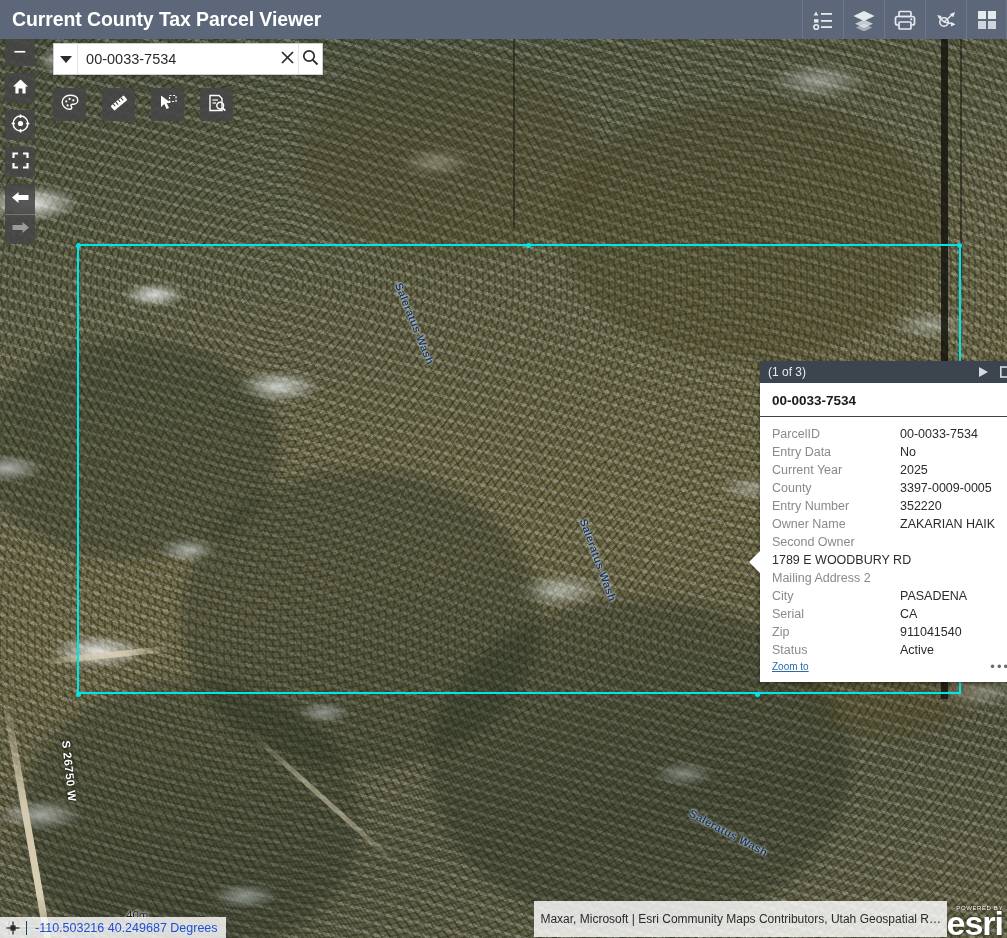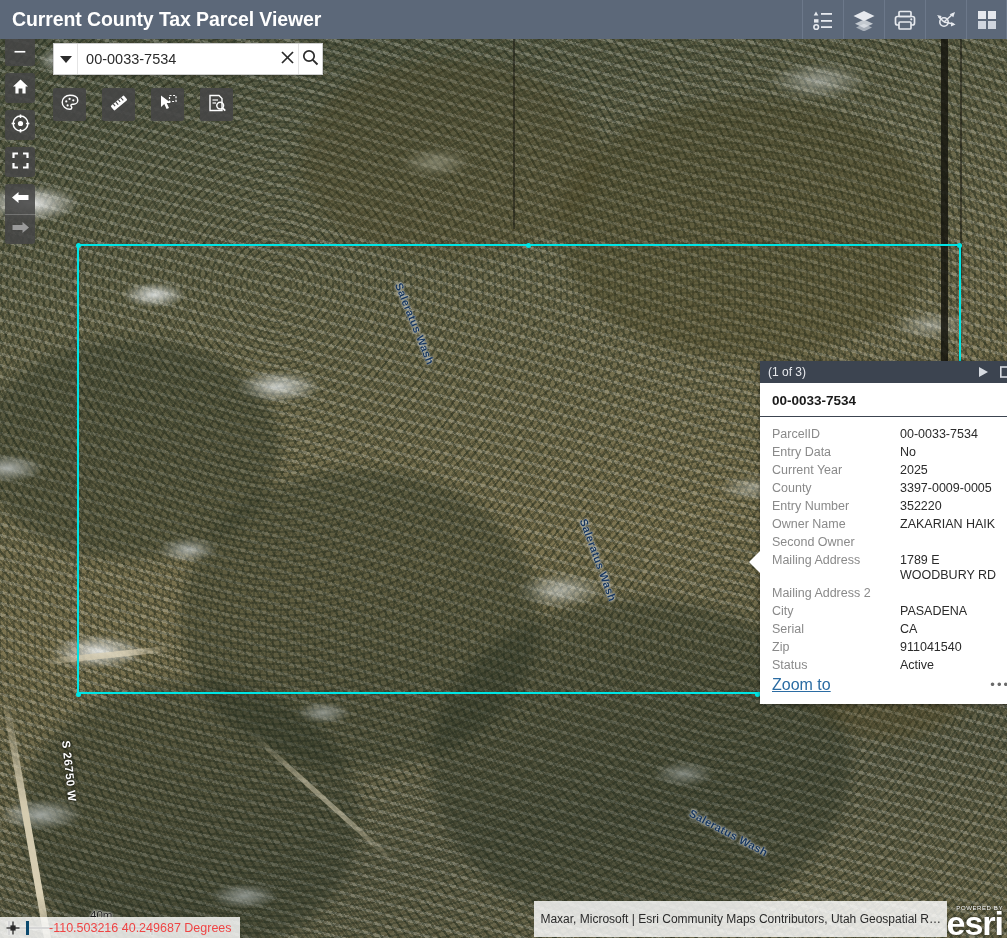--- a/index.html
+++ b/index.html
@@ -265,38 +265,39 @@
     line-height: 15px;
   }
   .field-label { width: 128px; color: #8a8a8a; flex-shrink: 0; }
   .field-value { color: #2b2b2b; flex: 1; }
   .field-value.empty { min-height: 15px; }
   #popup-footer {
     display: flex; align-items: center;
     padding: 2px 12px 6px 12px;
   }
   #zoom-to {
-    font-size: 16px; color: #2b6ca3;
+    font-size: 10px; color: #2b6ca3;
     text-decoration: underline; cursor: pointer;
   }
   #popup-more {
     margin-left: auto; cursor: pointer;
     letter-spacing: 2px; color: #6a6a6a; font-size: 13px; line-height: 10px;
   }
 
   
   #scalebar {
     position: absolute; left: 8px; bottom: 28px;
     z-index: 20; pointer-events: none;
   }
   .sb-text {
     position: absolute;
     font-size: 11.5px; color: #1c1c1c;
     text-shadow: 0 0 3px rgba(255,255,255,.95), 0 0 2px rgba(255,255,255,.95);
     white-space: nowrap;
+    margin-left: 36px;
   }
   #sb-metric { left: 82px; top: -1px; }
   .sb-line {
     position: absolute; left: 0; top: 17px;
     width: 145px; height: 2px; background: #1c1c1c;
     box-shadow: 0 0 2px rgba(255,255,255,.9);
   }
   .sb-tick {
     position: absolute; width: 2px; background: #1c1c1c;
     box-shadow: 0 0 2px rgba(255,255,255,.9);
@@ -306,23 +307,23 @@
   #coord-bar {
     position: absolute; left: 0; bottom: 0;
     height: 21px;
     display: flex; align-items: center;
     background: rgba(255,255,255,.82);
     z-index: 22;
     padding-right: 8px;
   }
   #coord-icon { width: 26px; display: flex; align-items: center; justify-content: center; cursor: pointer; }
   #coord-text {
-    font-size: 12.5px; color: #ef4444;
-    border-left: 3px solid #0c4a6e;
-    padding-left: 20px; white-space: nowrap;
+    font-size: 12.5px; color: #1d4ed8;
+    border-left: 1px solid #0c4a6e;
+    padding-left: 8px; white-space: nowrap;
   }
   #attribution {
     position: absolute; right: 60px; bottom: 1px;
     height: 36px; display: flex; align-items: center;
     background: rgba(255,255,255,.82);
     padding: 0 6px;
     font-size: 12px; color: #2a2a2a;
     white-space: nowrap;
     z-index: 22;
     text-align: center;
@@ -645,21 +646,20 @@
           </div>
           <div class="field-row">
             <div class="field-label">Owner Name</div>
             <div class="field-value">ZAKARIAN HAIK</div>
           </div>
           <div class="field-row">
             <div class="field-label">Second Owner</div>
             <div class="field-value empty"></div>
           </div>
           <div class="field-row">
-            <div class="field-label">Mailing Address</div>
             <div class="field-value">1789 E WOODBURY RD</div>
           </div>
           <div class="field-row">
             <div class="field-label">Mailing Address 2</div>
             <div class="field-value empty"></div>
           </div>
           <div class="field-row">
             <div class="field-label">City</div>
             <div class="field-value">PASADENA</div>
           </div>

